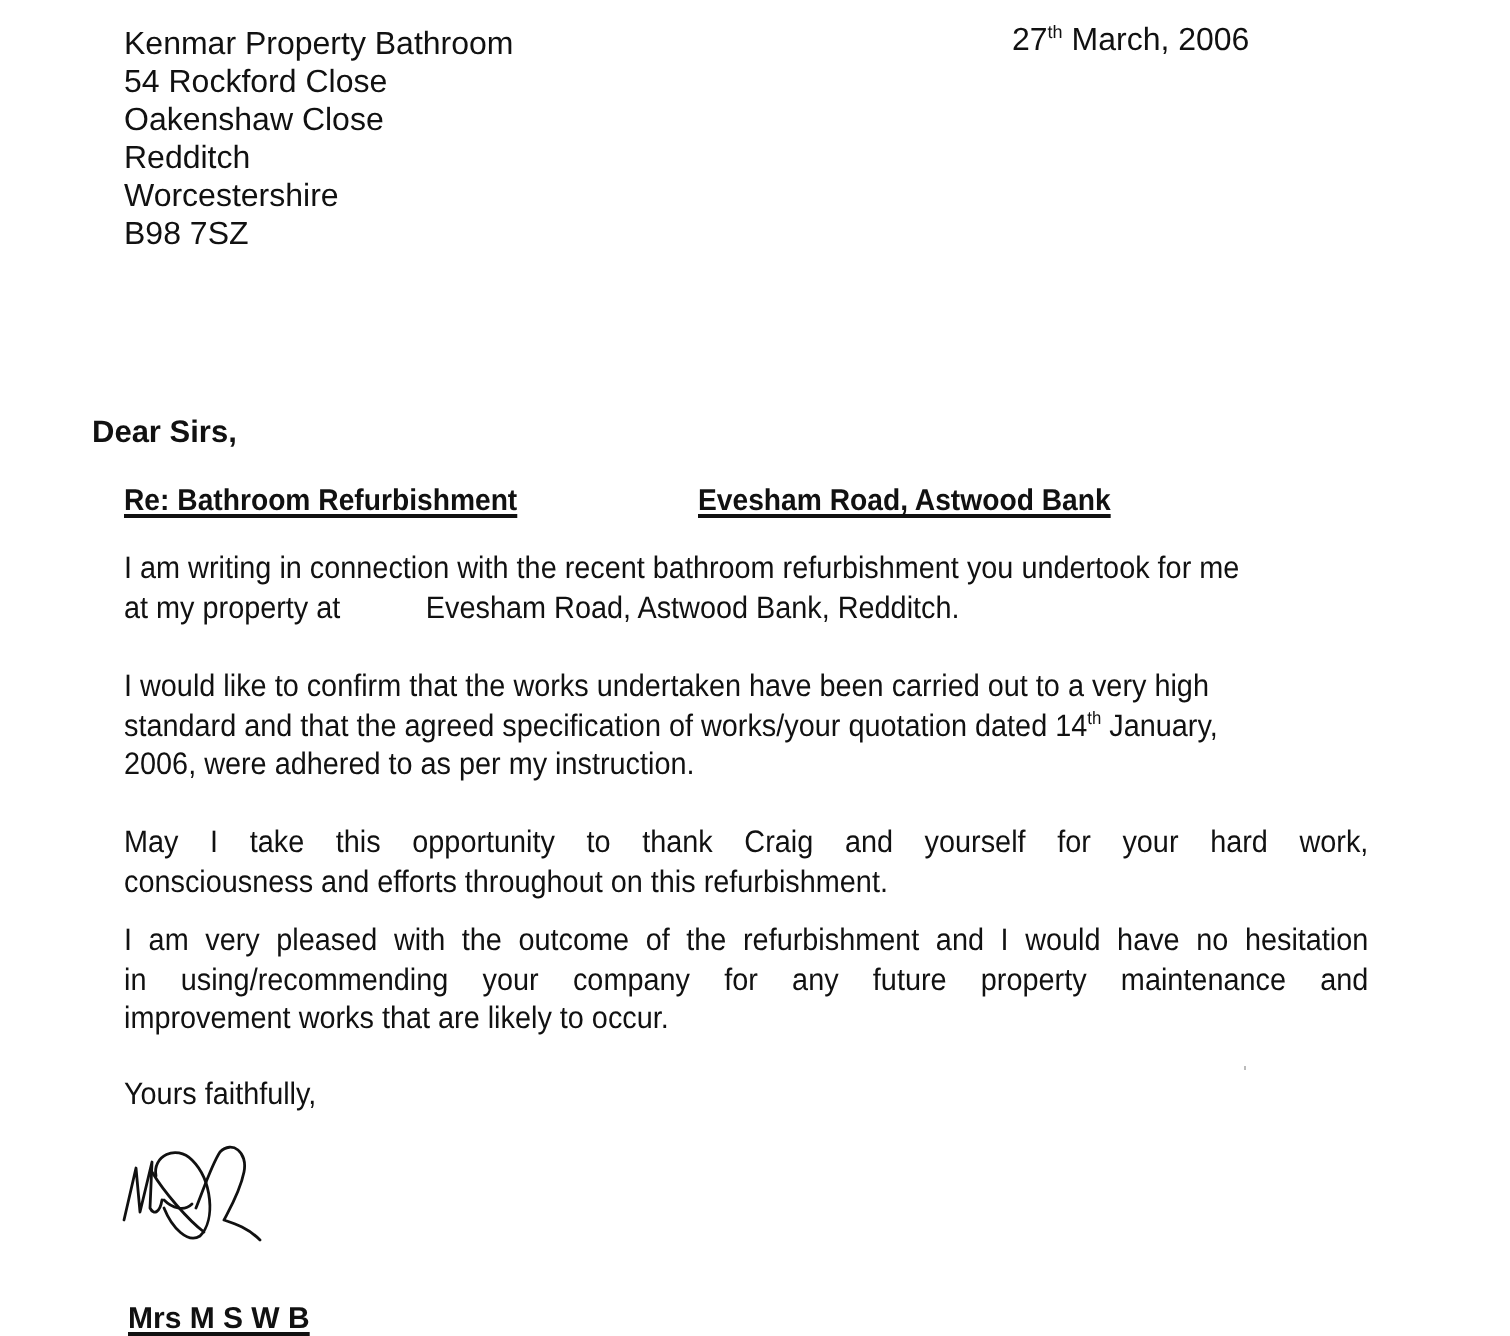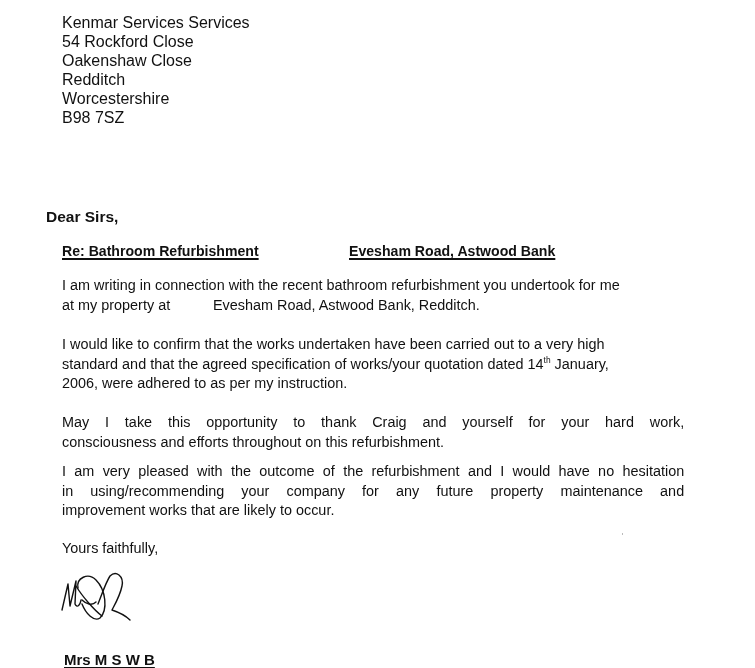--- a/index.html
+++ b/index.html
@@ -80,28 +80,29 @@
       width: 1px; height: 2px;
       background: #bbb;
     }
   </style>
 </head>
 <body>
 
 <div class="page">
 
   <div>
-    <div class="addr-line" style="top:13px">Kenmar Services Services</div>
+    <div class="addr-line" style="top:13px">Kenmar Property Bathroom</div>
     <div class="addr-line" style="top:32px">54 Rockford Close</div>
     <div class="addr-line" style="top:51px">Oakenshaw Close</div>
     <div class="addr-line" style="top:70px">Redditch</div>
     <div class="addr-line" style="top:89px">Worcestershire</div>
     <div class="addr-line" style="top:108px">B98 7SZ</div>
   </div>
 
+  <div class="abs date"><span>27</span><sup>th</sup><span> March, 2006</span></div>
 
 
   <div class="abs salutation">Dear Sirs,</div>
 
   <div class="abs re-left bold-u">Re: Bathroom Refurbishment</div>
   <div class="abs re-right bold-u">Evesham Road, Astwood Bank</div>
 
   <div class="para" style="top:275px">
     <span class="ln">I am writing in connection with the recent bathroom refurbishment you undertook for me</span>
     <span class="ln"><span>at my property at</span><span class="gap"></span><span>Evesham Road, Astwood Bank, Redditch.</span></span>

